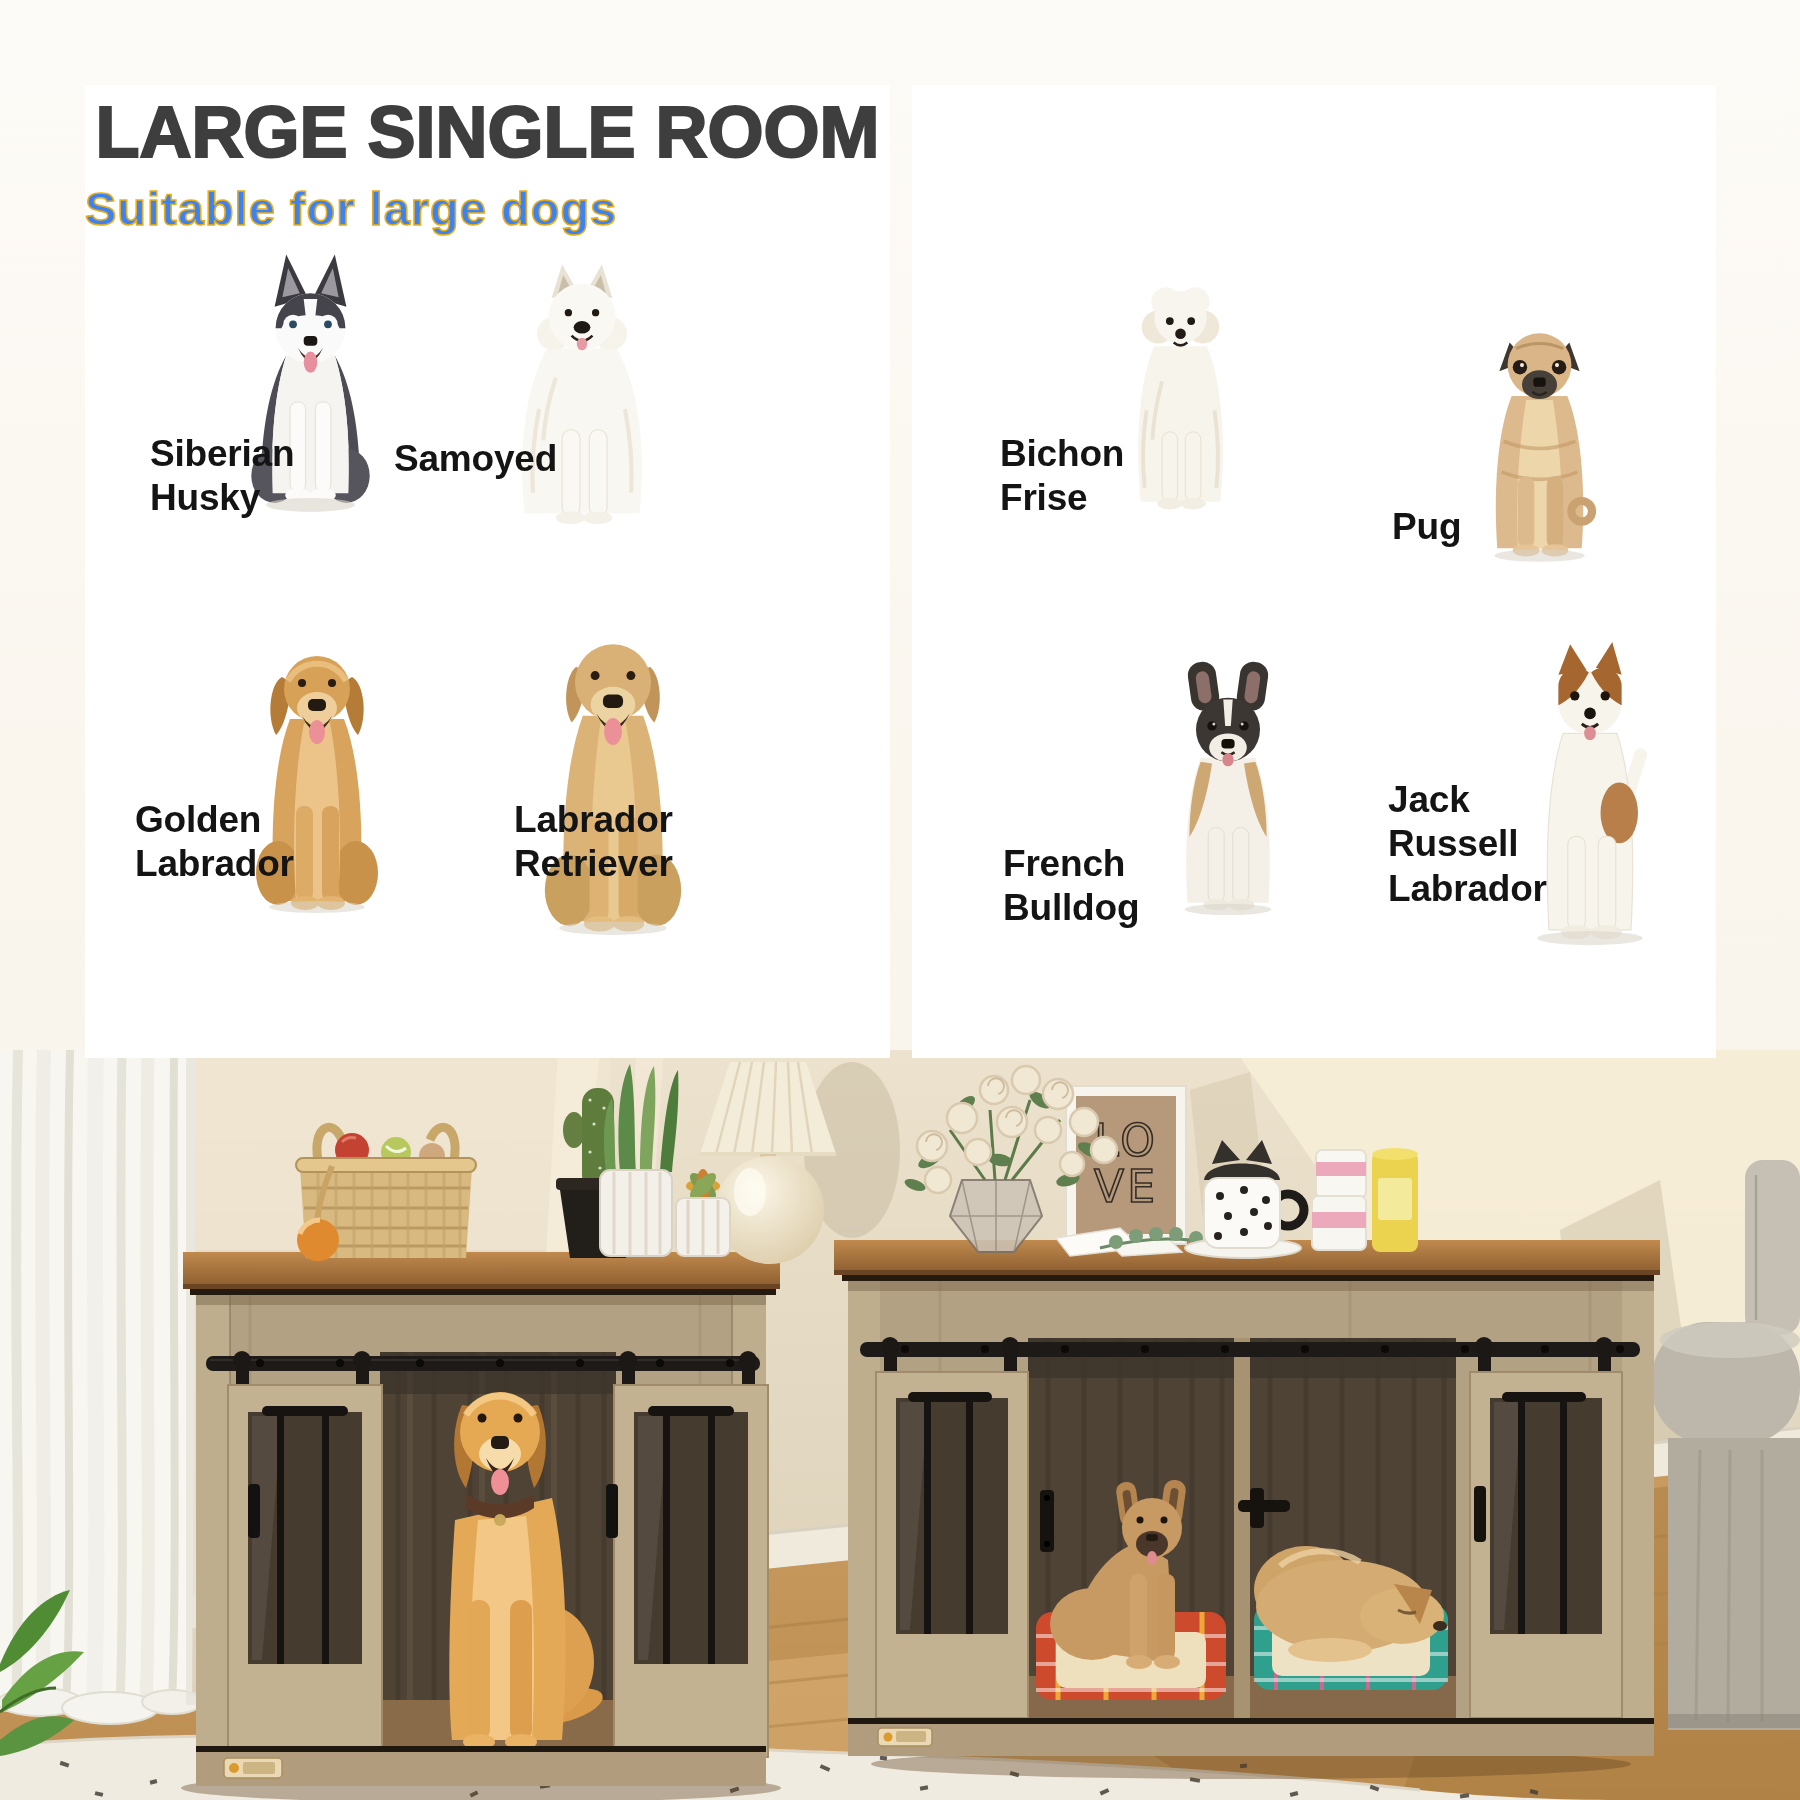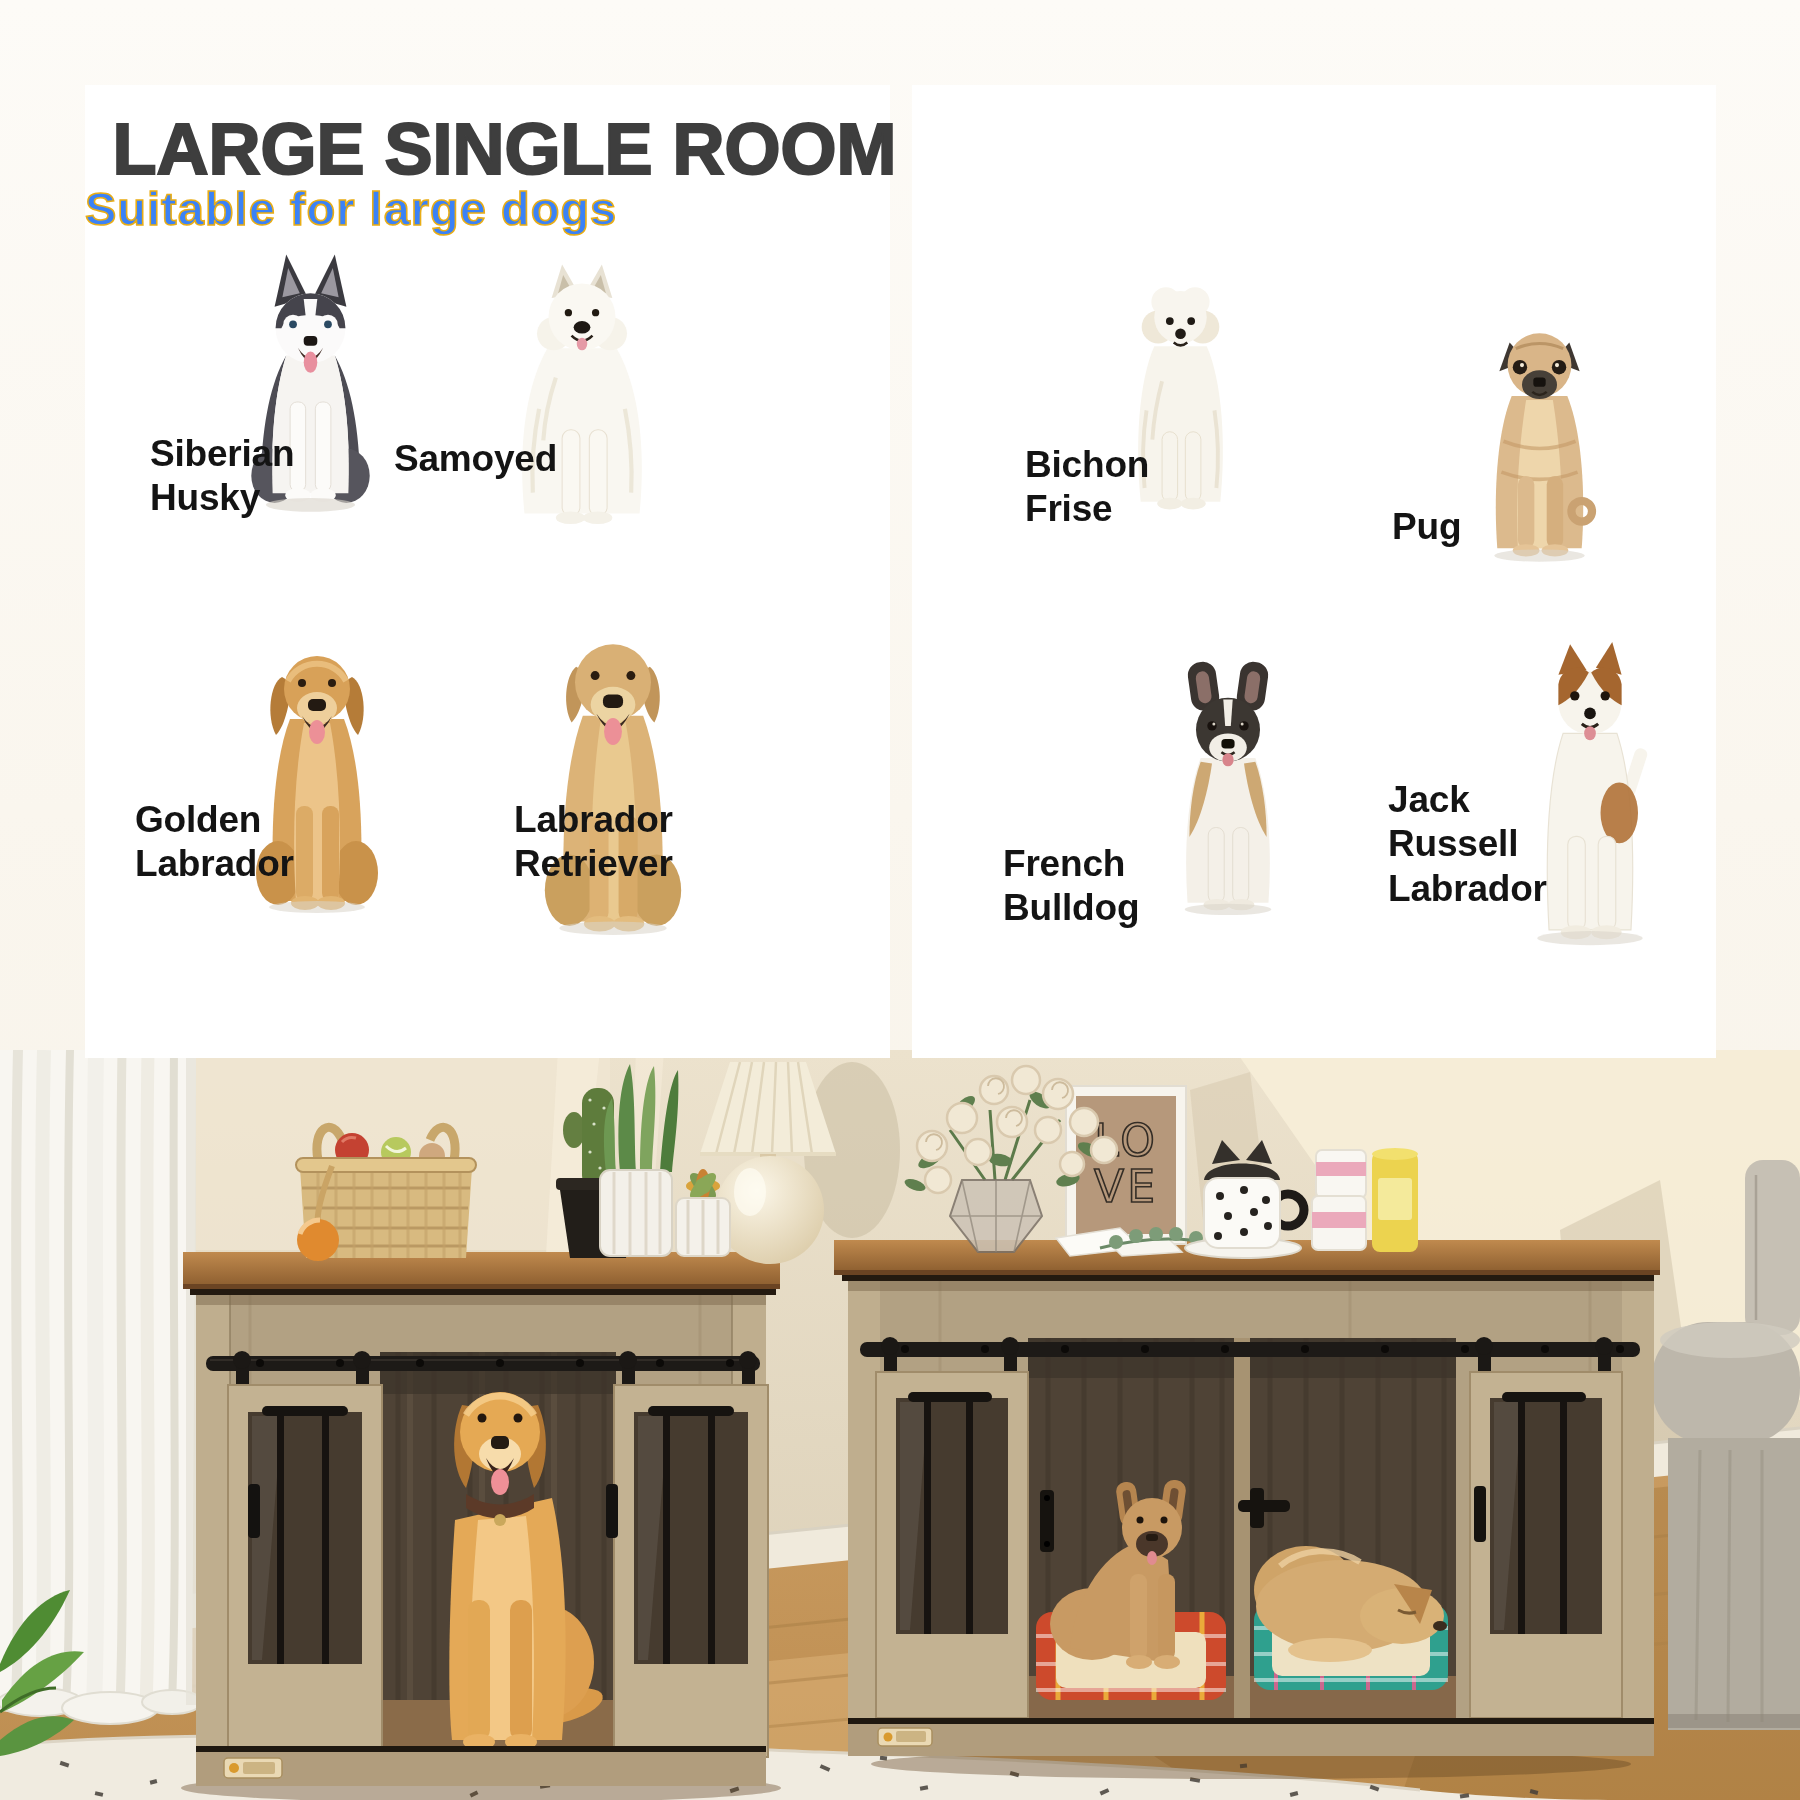--- a/index.html
+++ b/index.html
@@ -2,34 +2,34 @@
 <html><head>
 <meta charset="utf-8">
 <style>
   html,body{margin:0;padding:0;}
   .stage{position:relative;width:1800px;height:1800px;overflow:hidden;
     background:linear-gradient(180deg,#fdfbf7 0%,#faf6ee 45%,#f6f1e6 100%);
     font-family:"Liberation Sans",sans-serif;}
   .panel{position:absolute;top:85px;width:805px;height:973px;background:#ffffff;}
   .panel-left{left:85px;}
   .panel-right{left:912px;width:804px;}
-  .panel h1{position:absolute;top:6px;left:0;width:100%;margin:17px;text-align:center;
+  .panel h1{position:absolute;top:6px;left:0;width:100%;margin:0;text-align:center;
     font-size:72px;font-weight:bold;letter-spacing:0px;color:#3e3e3e;
     -webkit-text-stroke:2.2px #3e3e3e;}
   .panel h2{position:absolute;top:96px;left:0;width:100%;margin:0;text-align:left;
     font-size:47px;font-weight:bold;color:#3b82f6;-webkit-text-stroke:1.6px #e9ad16;
     letter-spacing:1px;}
   .breed-label{position:absolute;font-size:37px;font-weight:bold;color:#141414;
     line-height:1.2;letter-spacing:-0.2px;}
   .dogfig{position:absolute;margin:0;}
   .lbl-husky{left:65px;top:347px;width:130px;}
   .lbl-samoyed{left:309px;top:352px;width:160px;}
   .lbl-golden{left:50px;top:713px;width:135px;}
   .lbl-labrador{left:418px;top:713px;width:145px;margin-left:11px;}
-  .lbl-bichon{left:88px;top:358px;width:115px;margin-left:25px;}
+  .lbl-bichon{left:88px;top:347px;width:115px;}
   .lbl-pug{left:480px;top:420px;width:90px;}
   .lbl-frenchie{left:91px;top:757px;width:125px;}
   .lbl-jrt{left:476px;top:693px;width:120px;}
   .dog-husky{left:143px;top:160px;}
   .dog-samoyed{left:407px;top:167px;}
   .dog-golden{left:147px;top:497px;}
   .dog-labrador{left:433px;top:500px;}
   .dog-bichon{left:186px;top:170px;}
   .dog-pug{left:540px;top:205px;}
   .dog-frenchie{left:236px;top:547px;}

